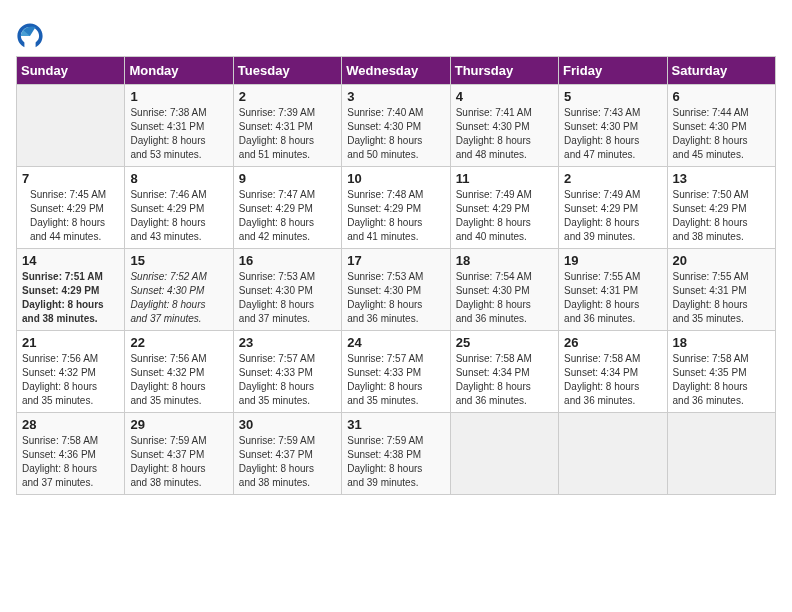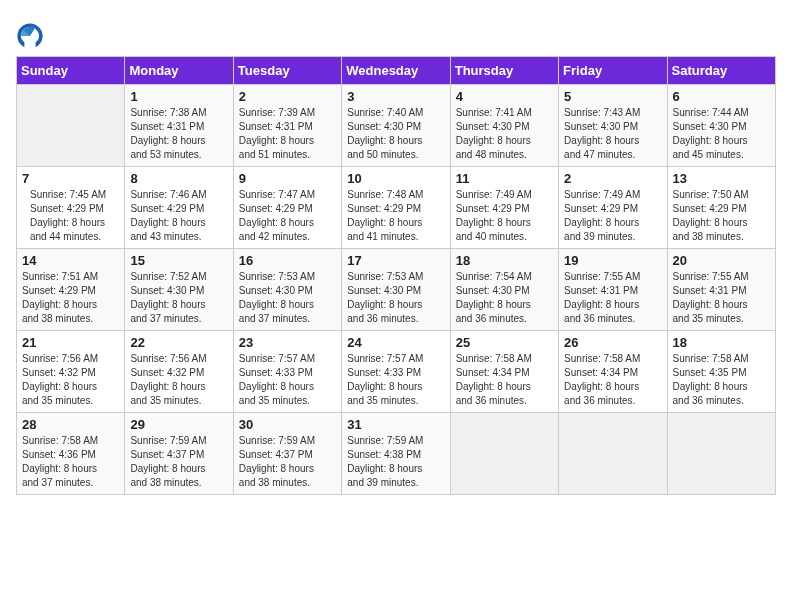--- a/index.html
+++ b/index.html
@@ -53,21 +53,21 @@
       font-size: 15px;
       color: #444;
       margin-top: 2px;
     }
     table {
       width: 100%;
       border-collapse: collapse;
       font-size: 11px;
     }
     thead tr th {
-      background-color: #6d28d9;
+      background-color: #701a75;
       color: #fff;
       padding: 6px 4px;
       text-align: left;
       font-size: 13px;
       font-weight: bold;
       border: 1px solid #ccc;
     }
     tbody tr td {
       vertical-align: top;
       padding: 4px 5px;
@@ -224,28 +224,28 @@
           <span class="day-number">13</span>
           <div class="day-info" style="white-space: pre-line;">Sunrise: 7:50 AM
 Sunset: 4:29 PM
 Daylight: 8 hours
 and 38 minutes.</div>
         </td>
       </tr>
       <tr>
         <td>
           <span class="day-number">14</span>
-          <div class="day-info" style="white-space: pre-line;">Sunrise: 7:51 AM
+          <div class="day-info" style="white-space: pre-line; font-weight: bold;">Sunrise: 7:51 AM
 Sunset: 4:29 PM
 Daylight: 8 hours
 and 38 minutes.</div>
         </td>
         <td>
           <span class="day-number">15</span>
-          <div class="day-info" style="white-space: pre-line;">Sunrise: 7:52 AM
+          <div class="day-info" style="white-space: pre-line; font-style: italic;">Sunrise: 7:52 AM
 Sunset: 4:30 PM
 Daylight: 8 hours
 and 37 minutes.</div>
         </td>
         <td>
           <span class="day-number">16</span>
           <div class="day-info" style="white-space: pre-line;">Sunrise: 7:53 AM
 Sunset: 4:30 PM
 Daylight: 8 hours
 and 37 minutes.</div>

